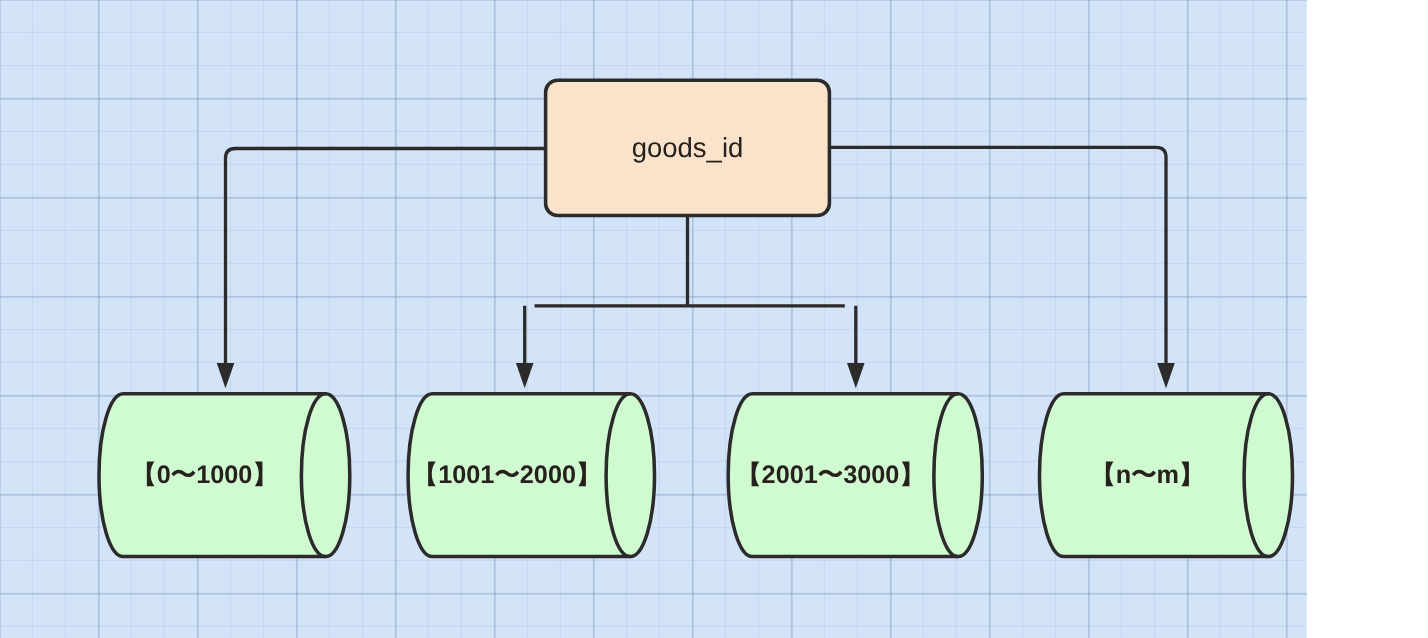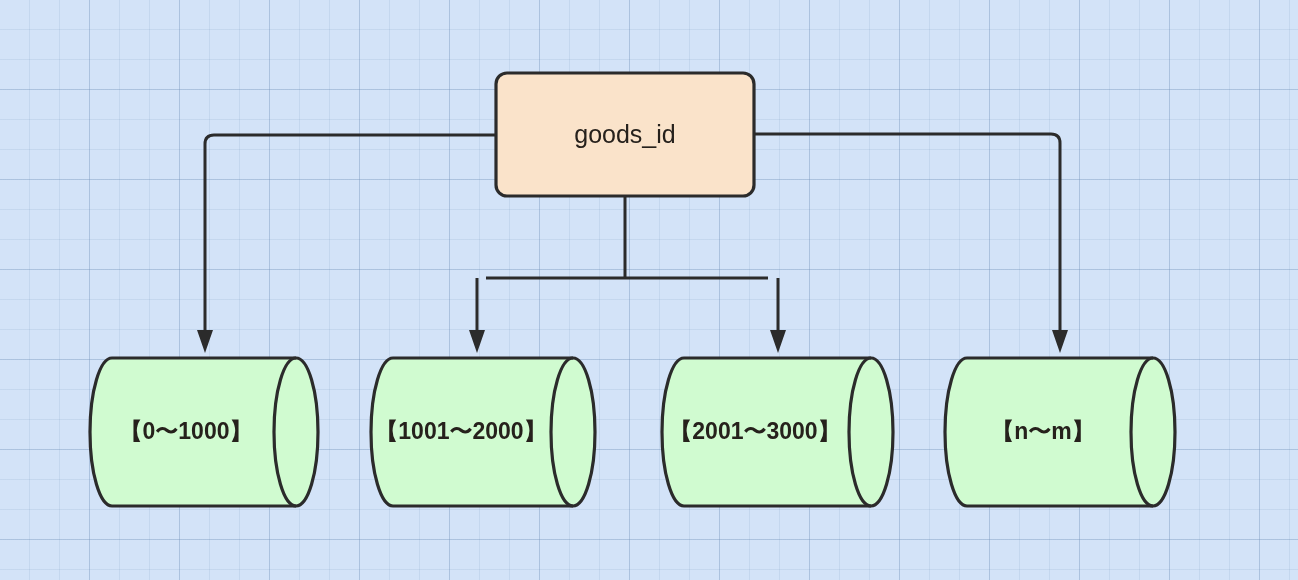--- a/index.html
+++ b/index.html
@@ -7,21 +7,21 @@
     padding: 0;
   }
   body {
     width: 1298px;
     height: 580px;
     font-family: "Liberation Sans", sans-serif;
     overflow: hidden;
   }
   #canvas {
     position: relative;
-    width: 1298px;
+    width: 1188px;
     height: 580px;
     background-color: #d3e3f8;
     background-image:
       linear-gradient(to right, rgba(120,150,190,0.32) 1.4px, transparent 1.4px),
       linear-gradient(to bottom, rgba(120,150,190,0.32) 1.4px, transparent 1.4px),
       linear-gradient(to right, rgba(120,150,190,0.16) 1px, transparent 1px),
       linear-gradient(to bottom, rgba(120,150,190,0.16) 1px, transparent 1px);
     background-size: 90px 90px, 90px 90px, 30px 30px, 30px 30px;
     background-position: -1px -1px, -1px -1px, -1px -1px, -1px -1px;
   }

